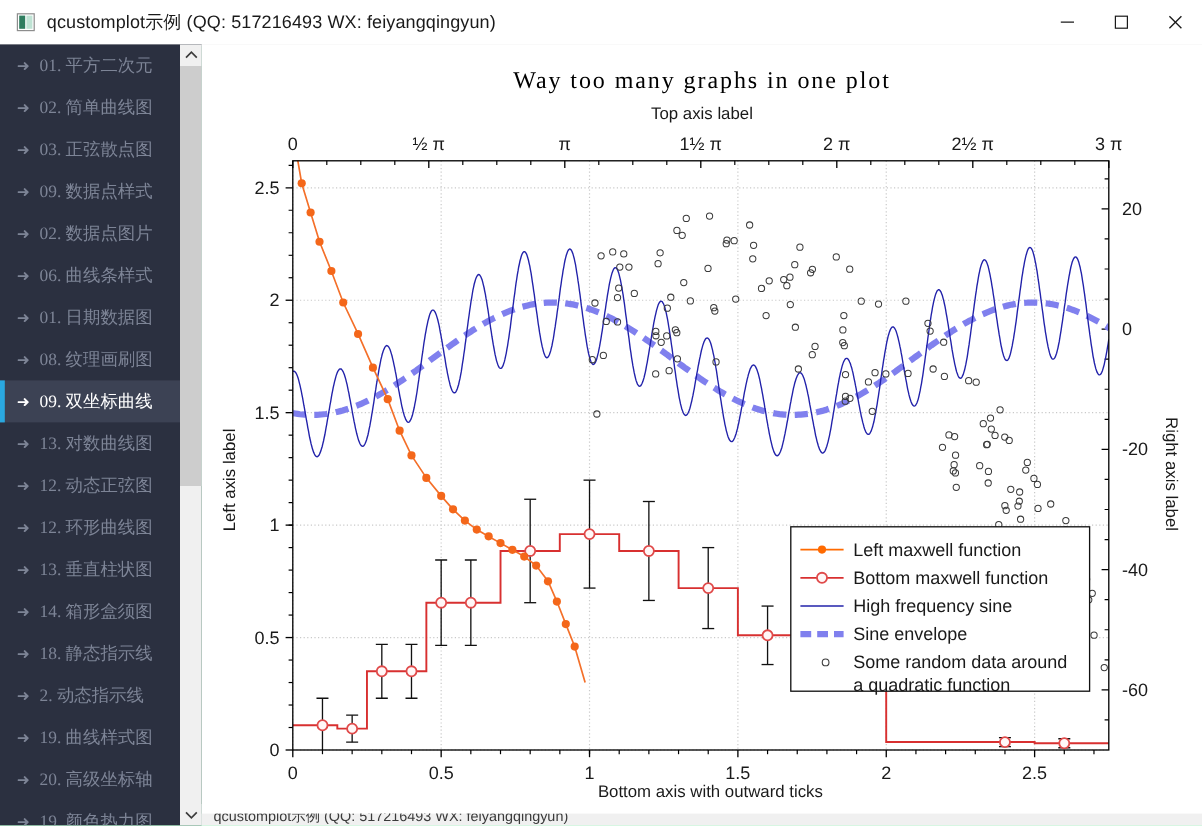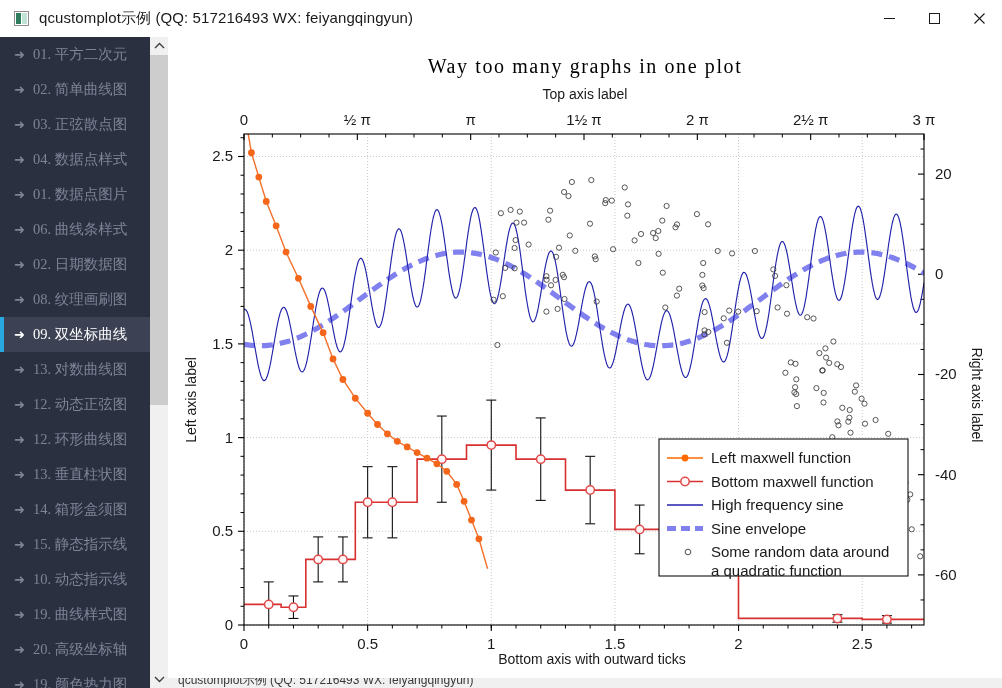--- a/index.html
+++ b/index.html
@@ -115,33 +115,33 @@
         <div class="side-item">
           <span class="arrow">➜</span>
           <span class="side-label">02. 简单曲线图</span>
         </div>
         <div class="side-item">
           <span class="arrow">➜</span>
           <span class="side-label">03. 正弦散点图</span>
         </div>
         <div class="side-item">
           <span class="arrow">➜</span>
-          <span class="side-label">04. 数据点样式</span>
-        </div>
-        <div class="side-item">
-          <span class="arrow">➜</span>
-          <span class="side-label">01. 数据点图片</span>
+          <span class="side-label">09. 数据点样式</span>
+        </div>
+        <div class="side-item">
+          <span class="arrow">➜</span>
+          <span class="side-label">02. 数据点图片</span>
         </div>
         <div class="side-item">
           <span class="arrow">➜</span>
           <span class="side-label">06. 曲线条样式</span>
         </div>
         <div class="side-item">
           <span class="arrow">➜</span>
-          <span class="side-label">02. 日期数据图</span>
+          <span class="side-label">01. 日期数据图</span>
         </div>
         <div class="side-item">
           <span class="arrow">➜</span>
           <span class="side-label">08. 纹理画刷图</span>
         </div>
         <div class="side-item active">
           <span class="arrow">➜</span>
           <span class="side-label">09. 双坐标曲线</span>
         </div>
         <div class="side-item">
@@ -159,25 +159,25 @@
         <div class="side-item">
           <span class="arrow">➜</span>
           <span class="side-label">13. 垂直柱状图</span>
         </div>
         <div class="side-item">
           <span class="arrow">➜</span>
           <span class="side-label">14. 箱形盒须图</span>
         </div>
         <div class="side-item">
           <span class="arrow">➜</span>
-          <span class="side-label">15. 静态指示线</span>
-        </div>
-        <div class="side-item">
-          <span class="arrow">➜</span>
-          <span class="side-label">10. 动态指示线</span>
+          <span class="side-label">18. 静态指示线</span>
+        </div>
+        <div class="side-item">
+          <span class="arrow">➜</span>
+          <span class="side-label">2. 动态指示线</span>
         </div>
         <div class="side-item">
           <span class="arrow">➜</span>
           <span class="side-label">19. 曲线样式图</span>
         </div>
         <div class="side-item">
           <span class="arrow">➜</span>
           <span class="side-label">20. 高级坐标轴</span>
         </div>
         <div class="side-item">

